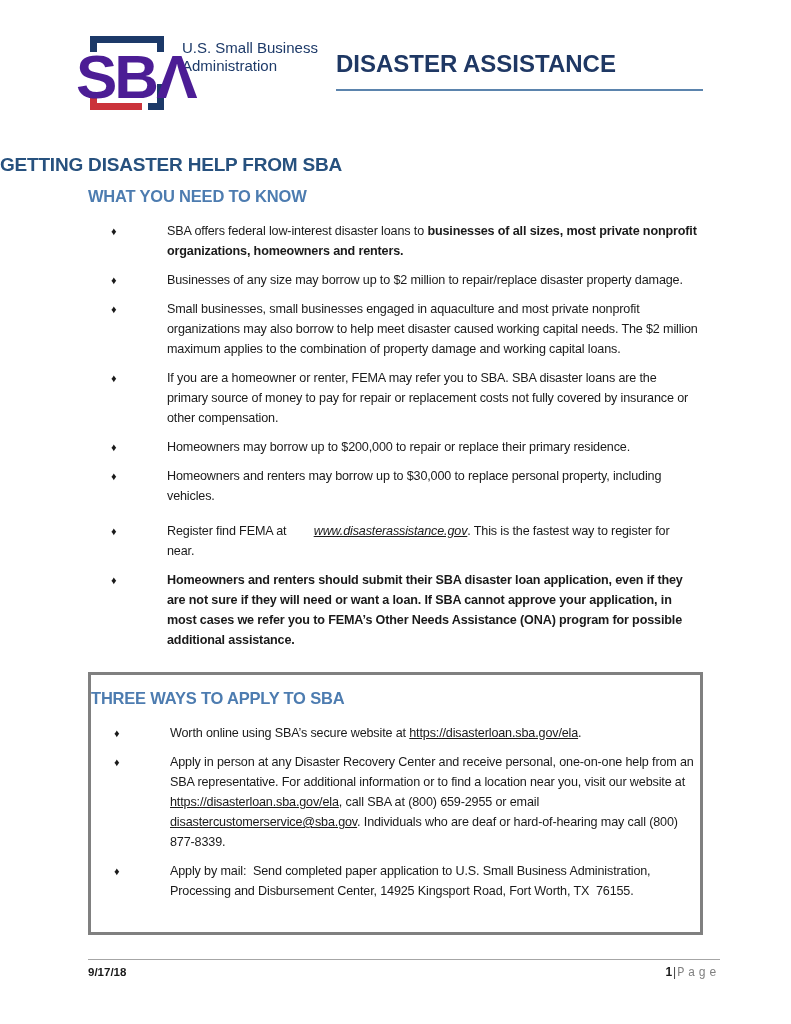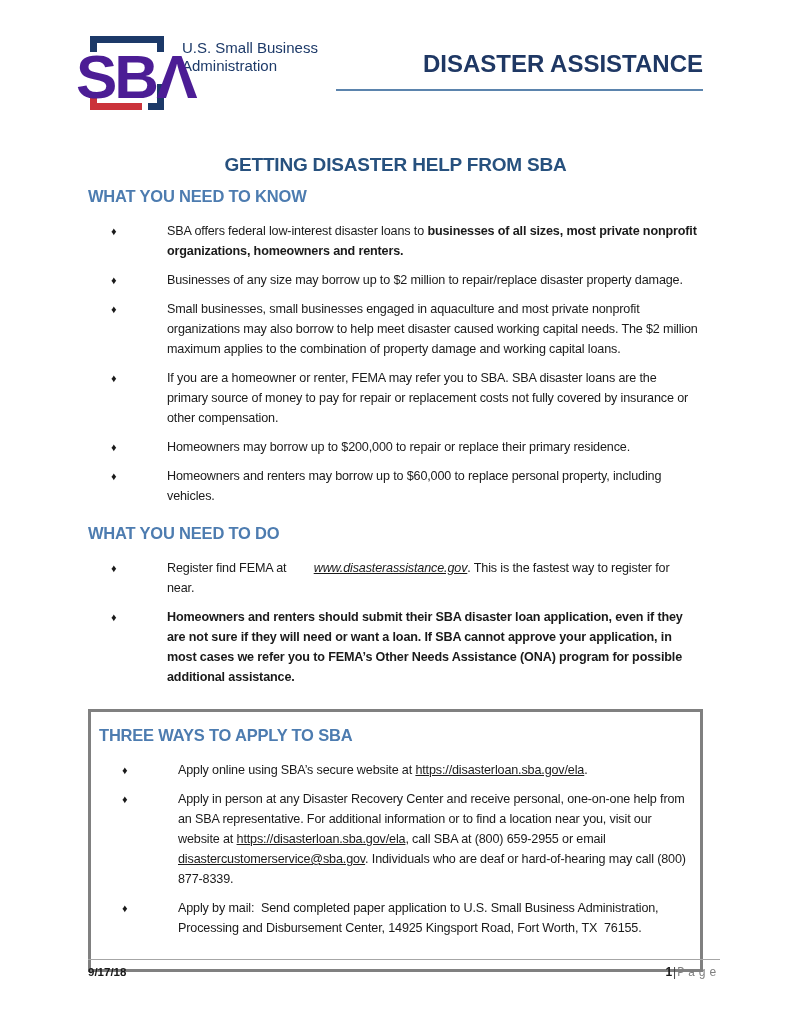--- a/index.html
+++ b/index.html
@@ -29,44 +29,44 @@
     border-bottom:7px solid #1c3968; border-right:7px solid #1c3968;
   }
   .sba-letters {
     position:absolute; top:13px; left:0; width:100%;
     font-size:62px; font-weight:bold; color:#4c1d95;
     letter-spacing:-3px; line-height:1;
   }
   .org-name { margin:6px 0 0 14px; color:#1c3968; font-size:15px; line-height:18px; flex:0 0 auto; }
   .header-right { flex:1; margin-left:18px; }
   .doc-title {
-    text-align:right; color:#1f3864; font-weight:bold;
+    text-align:left; color:#1f3864; font-weight:bold;
     font-size:24px; letter-spacing:0px; margin-top:17px; white-space:nowrap;
   }
   .title-rule { border-top:2px solid #5b84ad; margin-top:11px; }
   
   .main-heading {
-    text-align:center; color:#27517e; font-weight:bold;
+    color:#27517e; font-weight:bold;
     font-size:19px; margin-top:39px; letter-spacing:-0.2px;
   }
   .sub-heading {
     text-align:left; color:#4d7cb0; font-weight:bold;
     font-size:16.5px; margin-top:11px; letter-spacing:-0.2px;
   }
   
   .content { margin:0 88px; }
   .bullet-list { list-style:none; margin-top:15px; }
   .bullet-item { display:flex; margin-bottom:9px; font-size:12.6px; line-height:20px; letter-spacing:-0.15px; }
   .bullet-marker { width:20px; margin-left:23px; flex:0 0 auto; font-size:11px; color:#1a1a1a; }
   .bullet-text { flex:1; padding-right:4px;margin-left:36px; }
   .seg-bold { font-weight:bold; }
   .seg-italic { font-style:italic;padding-left:24px; }
   .seg-link { text-decoration:underline; color:#1a1a1a; }
   
-  .apply-box { border:3px solid #808080; margin-top:22px; padding:11px 0 22px 8px; }
+  .apply-box { border:3px solid #808080; margin-top:22px; padding:11px 0 22px 0; }
   .apply-box .sub-heading { margin-top:3px; }
   
   .footer { position:absolute; left:88px; right:71px; bottom:44px; }
   .footer-rule { border-top:1px solid #a6a6a6; }
   .footer-row { display:flex; justify-content:space-between; margin-top:5px; align-items:baseline; }
   .footer-date { font-size:11.5px; font-weight:bold; color:#1a1a1a; }
   .footer-page { font-size:12px; }
   .page-num { font-weight:bold; color:#1a1a1a; }
   .page-sep { color:#3f3f3f; padding:0 1px; }
   .page-word { color:#7f7f7f; letter-spacing:3.5px;font-family:Liberation Mono, monospace; }
@@ -114,42 +114,41 @@
       <li class="bullet-item">
         <span class="bullet-marker">♦</span>
         <span class="bullet-text">If you are a homeowner or renter, FEMA may refer you to SBA. SBA disaster loans are the primary source of money to pay for repair or replacement costs not fully covered by insurance or other compensation.</span>
       </li>
       <li class="bullet-item">
         <span class="bullet-marker">♦</span>
         <span class="bullet-text">Homeowners may borrow up to $200,000 to repair or replace their primary residence.</span>
       </li>
       <li class="bullet-item">
         <span class="bullet-marker">♦</span>
-        <span class="bullet-text">Homeowners and renters may borrow up to $60,000 to replace personal property, including vehicles.</span>
+        <span class="bullet-text">Homeowners and renters may borrow up to $30,000 to replace personal property, including vehicles.</span>
       </li>
     </ul>
 
-    <div class="sub-heading" style="margin-top:18px;">WHAT YOU NEED TO DO</div>
     <ul class="bullet-list">
       <li class="bullet-item">
         <span class="bullet-marker">♦</span>
         <span class="bullet-text"><span>Register find FEMA at </span><span class="seg-link seg-italic">www.disasterassistance.gov</span><span>. This is the fastest way to register for near.</span></span>
       </li>
       <li class="bullet-item">
         <span class="bullet-marker">♦</span>
         <span class="bullet-text seg-bold">Homeowners and renters should submit their SBA disaster loan application, even if they are not sure if they will need or want a loan. If SBA cannot approve your application, in most cases we refer you to FEMA’s Other Needs Assistance (ONA) program for possible additional assistance.</span>
       </li>
     </ul>
 
     <div class="apply-box">
       <div class="sub-heading">THREE WAYS TO APPLY TO SBA</div>
       <ul class="bullet-list">
         <li class="bullet-item">
           <span class="bullet-marker">♦</span>
-          <span class="bullet-text"><span>Apply online using SBA’s secure website at </span><span class="seg-link">https://disasterloan.sba.gov/ela</span><span>.</span></span>
+          <span class="bullet-text"><span>Worth online using SBA’s secure website at </span><span class="seg-link">https://disasterloan.sba.gov/ela</span><span>.</span></span>
         </li>
         <li class="bullet-item">
           <span class="bullet-marker">♦</span>
           <span class="bullet-text"><span>Apply in person at any Disaster Recovery Center and receive personal, one-on-one help from an SBA representative. For additional information or to find a location near you, visit our website at </span><span class="seg-link">https://disasterloan.sba.gov/ela</span><span>, call SBA at (800) 659-2955 or email </span><span class="seg-link">disastercustomerservice@sba.gov</span><span>. Individuals who are deaf or hard-of-hearing may call (800) 877-8339.</span></span>
         </li>
         <li class="bullet-item">
           <span class="bullet-marker">♦</span>
           <span class="bullet-text">Apply by mail:&nbsp; Send completed paper application to U.S. Small Business Administration, Processing and Disbursement Center, 14925 Kingsport Road, Fort Worth, TX&nbsp; 76155.</span>
         </li>
       </ul>

